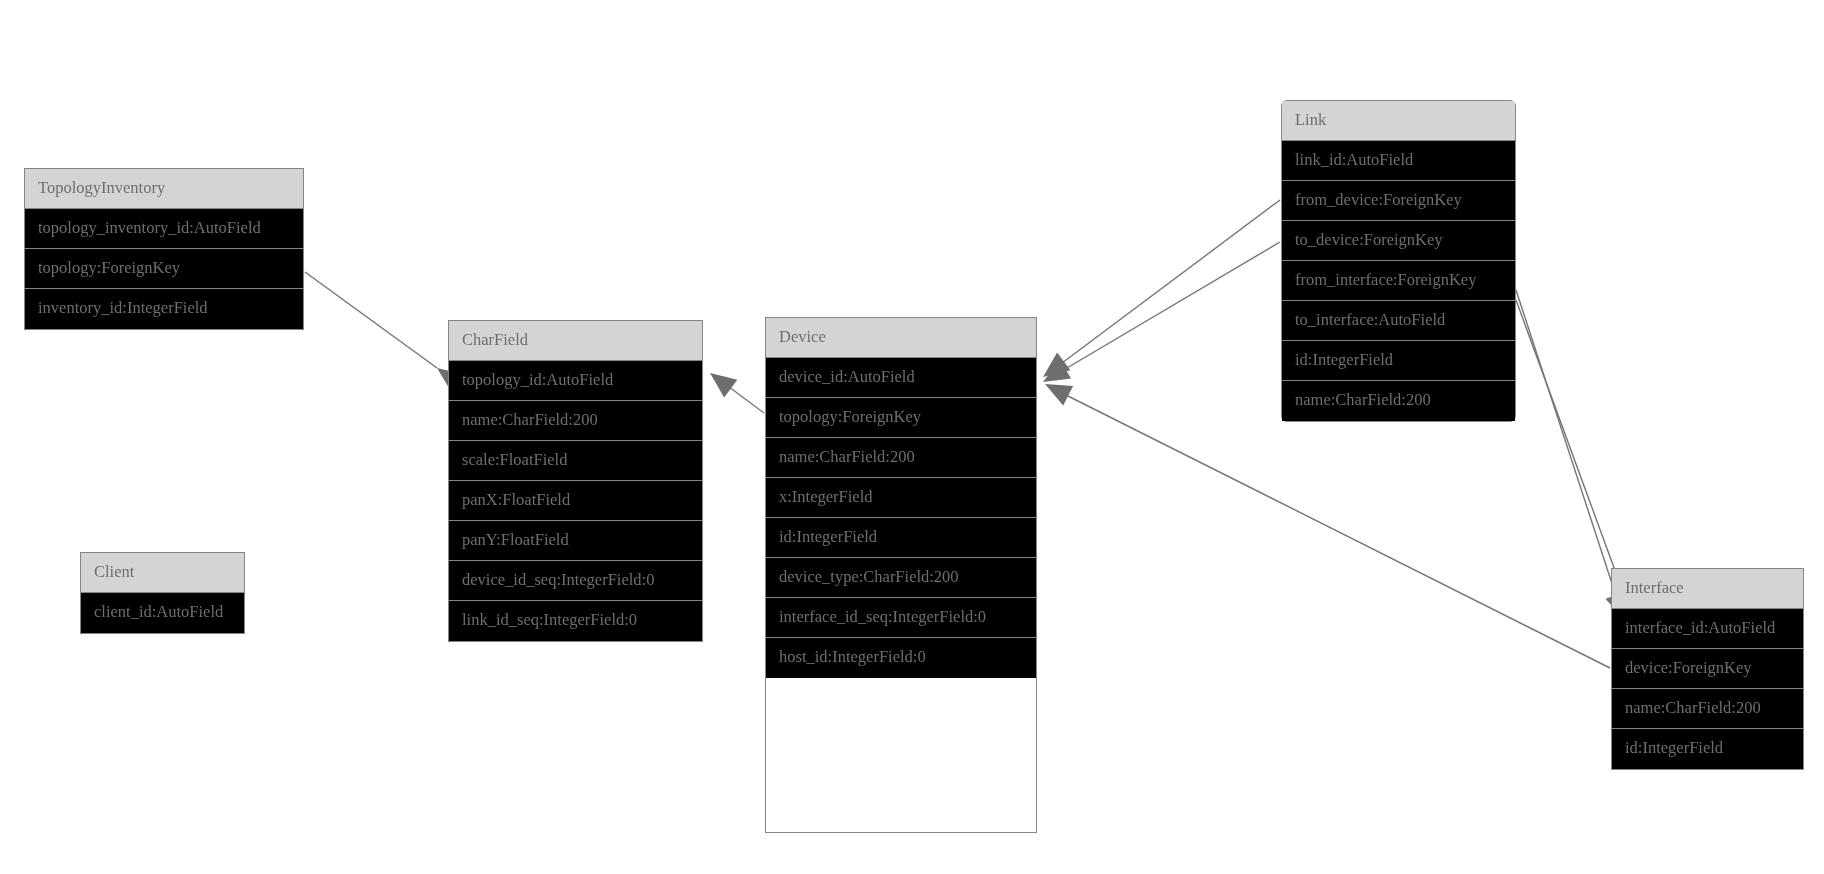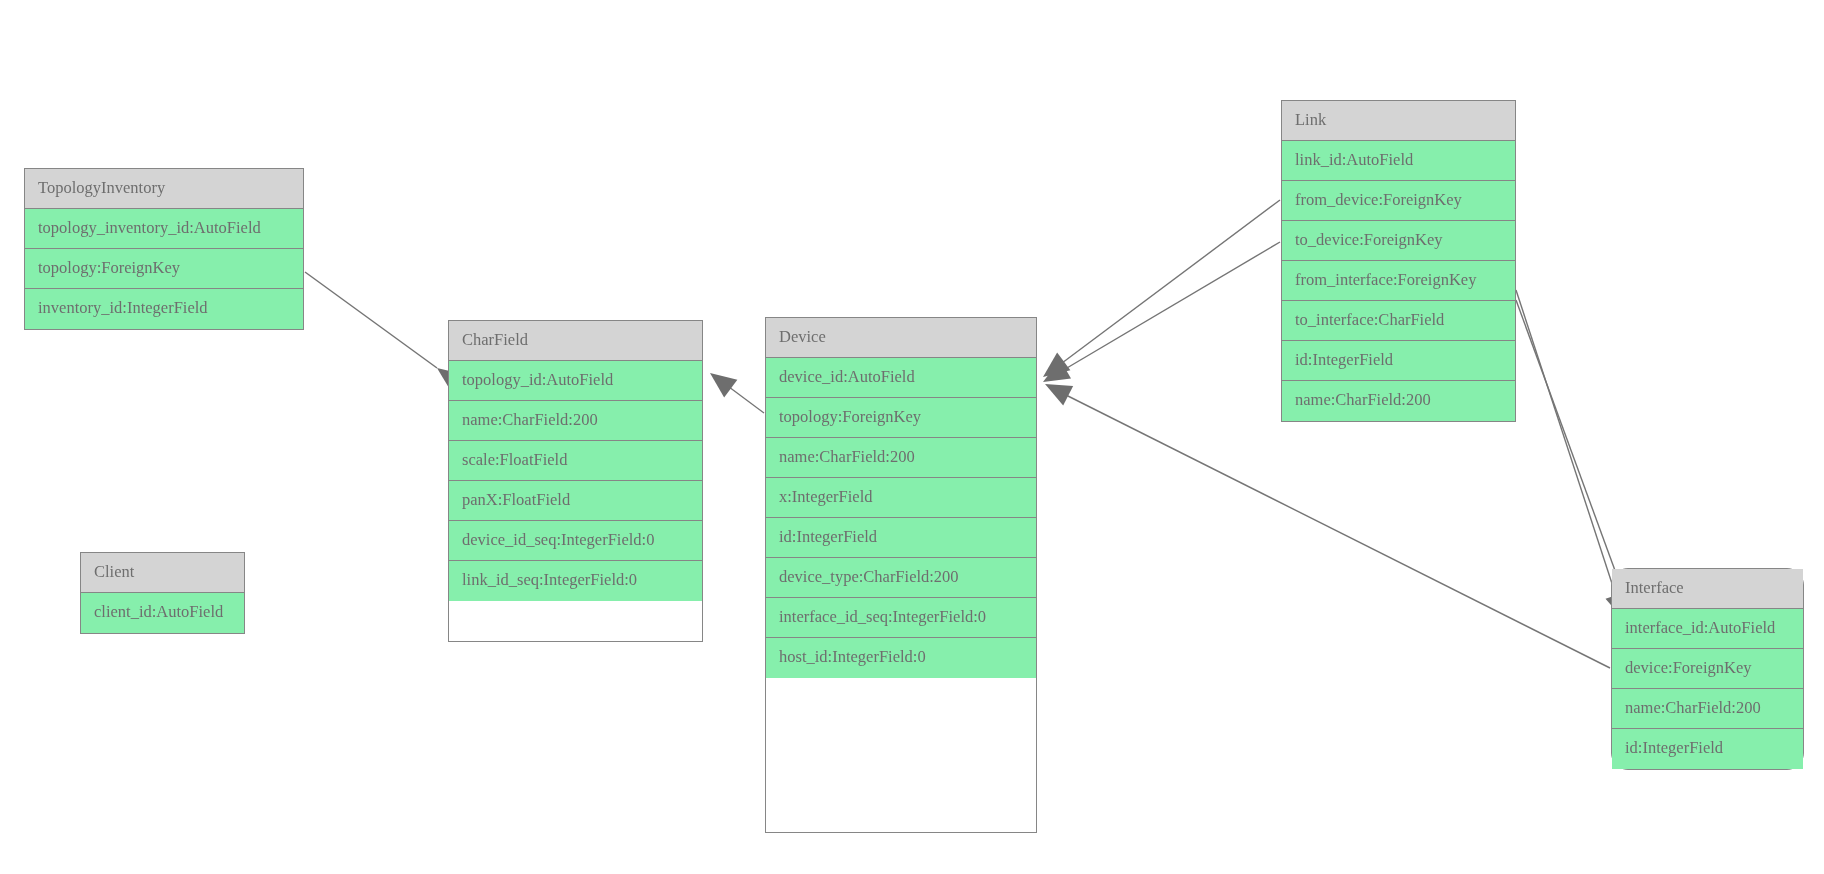--- a/index.html
+++ b/index.html
@@ -44,21 +44,21 @@
     white-space: nowrap;
     overflow: hidden;
   }
   .entity-field {
     border-bottom: 1px solid #868686;
     color: #6e6e6e;
     font-size: 16.5px;
     line-height: 1;
     padding: 11px 0 11px 13px;
     height: 40px;
-    background: #86efac;
+    background: #000000;
     white-space: nowrap;
     overflow: hidden;
   }
   .entity-field:last-child {
     border-bottom: none;
   }
 </style>
 </head>
 <body>
 
@@ -91,49 +91,50 @@
         <div class="entity-field">topology_inventory_id:AutoField</div>
         <div class="entity-field">topology:ForeignKey</div>
         <div class="entity-field">inventory_id:IntegerField</div>
       </div>
       <div class="entity" style="left: 448px; top: 320px; width: 255px; height: 322px;">
         <div class="entity-header">CharField</div>
         <div class="entity-field">topology_id:AutoField</div>
         <div class="entity-field">name:CharField:200</div>
         <div class="entity-field">scale:FloatField</div>
         <div class="entity-field">panX:FloatField</div>
+        <div class="entity-field">panY:FloatField</div>
         <div class="entity-field">device_id_seq:IntegerField:0</div>
         <div class="entity-field">link_id_seq:IntegerField:0</div>
       </div>
       <div class="entity" style="left: 80px; top: 552px; width: 165px; height: 82px;">
         <div class="entity-header">Client</div>
         <div class="entity-field">client_id:AutoField</div>
       </div>
       <div class="entity" style="left: 765px; top: 317px; width: 272px; height: 516px;">
         <div class="entity-header">Device</div>
         <div class="entity-field">device_id:AutoField</div>
         <div class="entity-field">topology:ForeignKey</div>
         <div class="entity-field">name:CharField:200</div>
         <div class="entity-field">x:IntegerField</div>
         <div class="entity-field">id:IntegerField</div>
         <div class="entity-field">device_type:CharField:200</div>
         <div class="entity-field">interface_id_seq:IntegerField:0</div>
         <div class="entity-field">host_id:IntegerField:0</div>
       </div>
-      <div class="entity" style="left: 1281px; top: 100px; width: 235px; height: 322px;">
+      <div class="entity" style="left: 1281px; top: 100px; width: 235px; height: 322px; border-radius: 6px;">
         <div class="entity-header">Link</div>
         <div class="entity-field">link_id:AutoField</div>
         <div class="entity-field">from_device:ForeignKey</div>
         <div class="entity-field">to_device:ForeignKey</div>
         <div class="entity-field">from_interface:ForeignKey</div>
-        <div class="entity-field">to_interface:CharField</div>
+        <div class="entity-field">to_interface:AutoField</div>
         <div class="entity-field">id:IntegerField</div>
         <div class="entity-field">name:CharField:200</div>
       </div>
-      <div class="entity" style="left: 1611px; top: 568px; width: 193px; height: 202px; border-radius: 17px;">
+      <div class="entity" style="left: 1611px; top: 568px; width: 193px; height: 202px;">
         <div class="entity-header">Interface</div>
         <div class="entity-field">interface_id:AutoField</div>
         <div class="entity-field">device:ForeignKey</div>
         <div class="entity-field">name:CharField:200</div>
         <div class="entity-field">id:IntegerField</div>
       </div>
     </div>
 
 </div>
 

